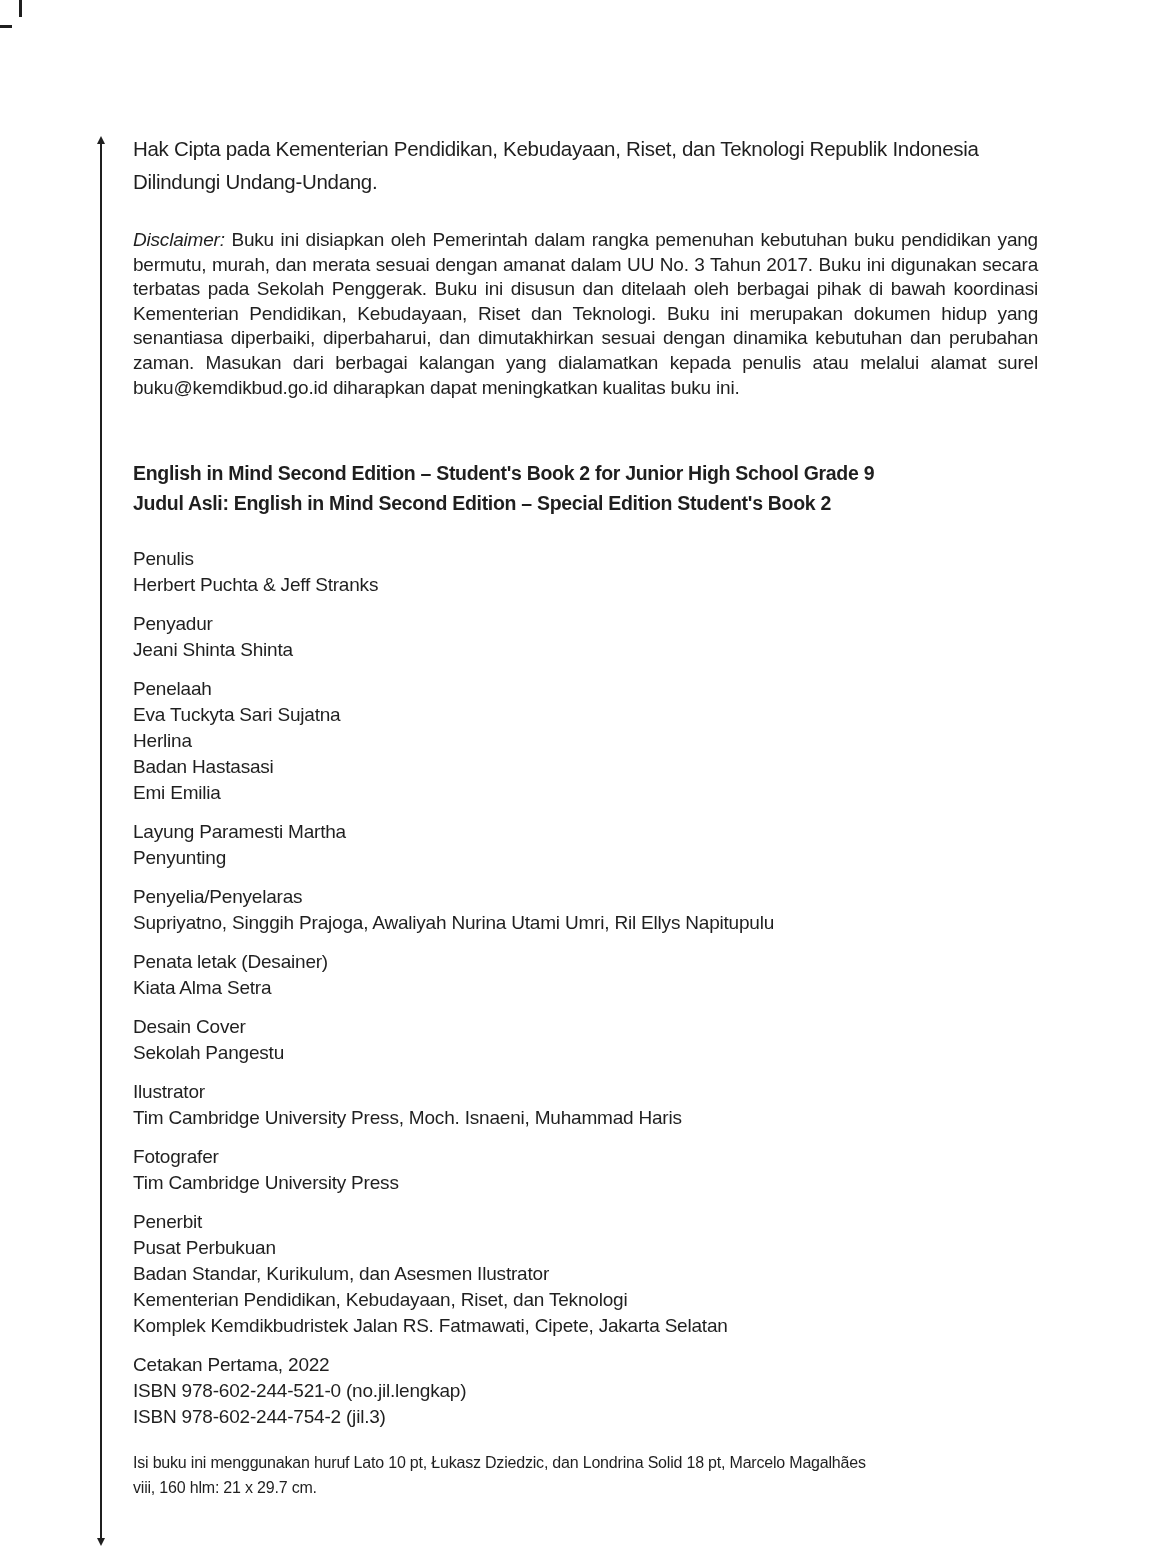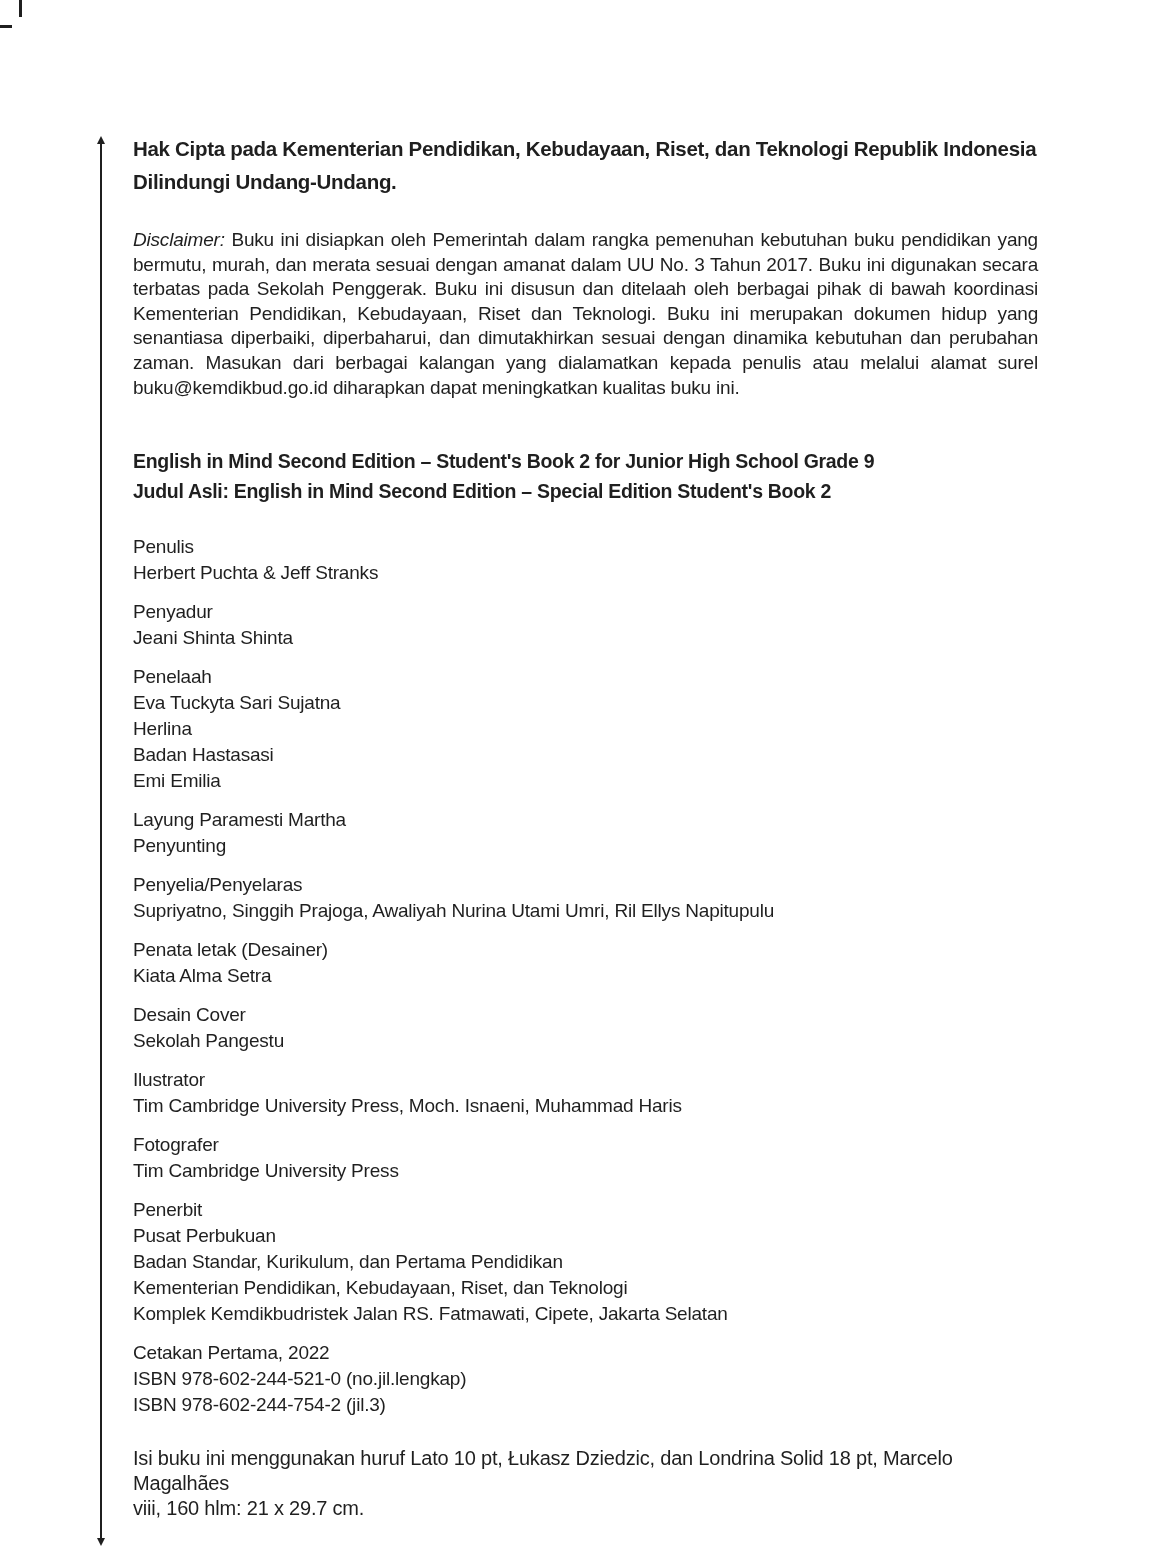--- a/index.html
+++ b/index.html
@@ -24,31 +24,31 @@
   .measure-line .head{position:absolute;left:-3px;width:0;height:0;
     border-left:4px solid transparent;border-right:4px solid transparent;}
   .measure-line .head.top{top:-6px;border-bottom:8px solid var(--ink);}
   .measure-line .head.bottom{bottom:-6px;border-top:8px solid var(--ink);}
 
   .content{
     position:absolute;left:133px;top:132px;width:905px;
     font-size:19px;line-height:26px;
     letter-spacing:-0.2px;
   }
-  .copyright{font-weight:bold;font-size:20.5px;line-height:33px;margin-bottom:30px;letter-spacing:-0.3px;}
+  .copyright{font-weight:normal;font-size:20.5px;line-height:33px;margin-bottom:30px;letter-spacing:-0.3px;}
   .disclaimer{
     text-align:justify;
     font-size:19px;line-height:24.6px;
-    margin-bottom:46px;
+    margin-bottom:58px;
   }
   .disclaimer .lbl{font-style:italic;}
   .title-block{font-weight:bold;font-size:19.5px;line-height:30px;margin-bottom:28px;letter-spacing:-0.3px;}
   .section{margin-bottom:13px;}
   .edition{margin-top:0;}
-  .colophon{margin-top:28px;font-size:20px;line-height:25px;}
+  .colophon{margin-top:20px;font-size:16px;line-height:25px;}
 </style>
 </head>
 <body>
 
 <div class="cropmark-v"></div>
 <div class="cropmark-h"></div>
 
 <div class="measure-line">
   <span class="head top"></span>
   <span class="head bottom"></span>
@@ -112,21 +112,21 @@
   </div>
 
   <div class="section">
     <div>Fotografer</div>
     <div>Tim Cambridge University Press</div>
   </div>
 
   <div class="section">
     <div>Penerbit</div>
     <div>Pusat Perbukuan</div>
-    <div>Badan Standar, Kurikulum, dan Pertama Pendidikan</div>
+    <div>Badan Standar, Kurikulum, dan Asesmen Ilustrator</div>
     <div>Kementerian Pendidikan, Kebudayaan, Riset, dan Teknologi</div>
     <div>Komplek Kemdikbudristek Jalan RS. Fatmawati, Cipete, Jakarta Selatan</div>
   </div>
 
   <div class="edition">
     <div>Cetakan Pertama, 2022</div>
     <div>ISBN 978-602-244-521-0 (no.jil.lengkap)</div>
     <div>ISBN 978-602-244-754-2  (jil.3)</div>
   </div>
 

